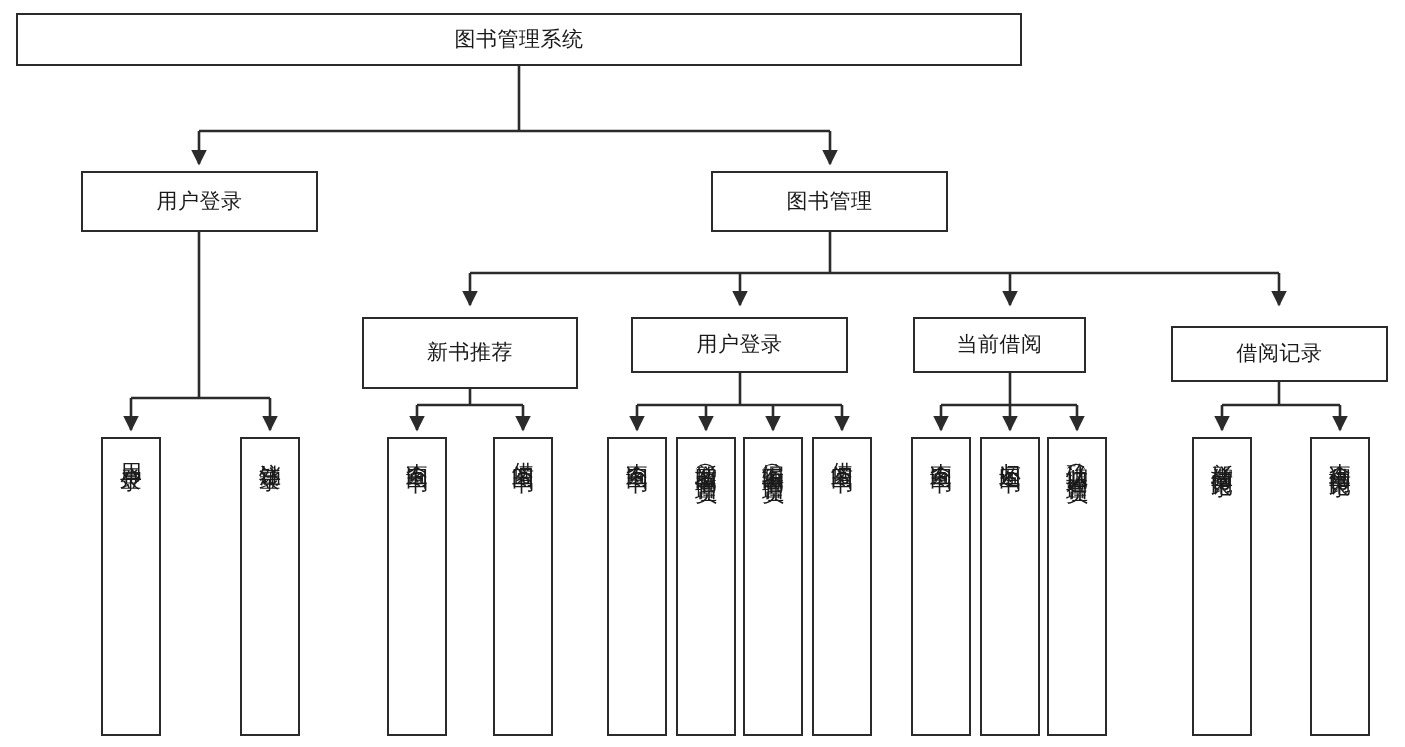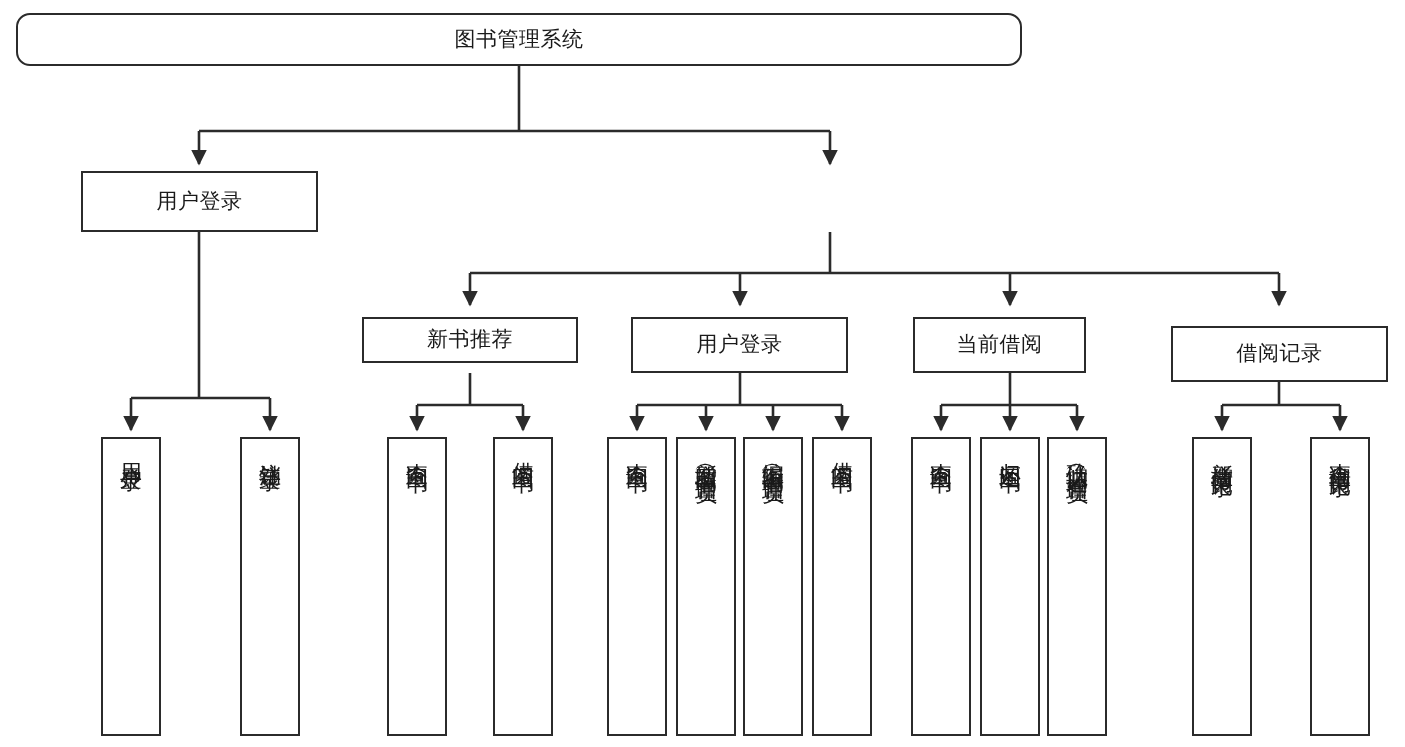--- a/index.html
+++ b/index.html
@@ -123,29 +123,32 @@
       <path d="M 1010 405 L 1010 430" marker-end="url(#arrow)"></path>
       <path d="M 1077 405 L 1077 430" marker-end="url(#arrow)"></path>
 
       <path d="M 1279 373 L 1279 405"></path>
       <path d="M 1222 405 L 1340 405"></path>
       <path d="M 1222 405 L 1222 430" marker-end="url(#arrow)"></path>
       <path d="M 1340 405 L 1340 430" marker-end="url(#arrow)"></path>
     </g>
   </svg>
 
-  <div class="node root horizontal" style="left:16px; top:13px; width:1006px; height:53px;border-radius:14px;">
+  <div class="node root horizontal" style="left:16px; top:13px; width:1006px; height:53px;">
     <span class="node-label">图书管理系统</span>
   </div>
 
   <div class="node horizontal" style="left:81px; top:171px; width:237px; height:61px;">
     <span class="node-label">用户登录</span>
   </div>
-
-  <div class="node horizontal" style="left:362px; top:317px; width:216px; height:46px;">
+  <div class="node horizontal" style="left:711px; top:171px; width:237px; height:61px;">
+    <span class="node-label">图书管理</span>
+  </div>
+
+  <div class="node horizontal" style="left:362px; top:317px; width:216px; height:72px;">
     <span class="node-label">新书推荐</span>
   </div>
   <div class="node horizontal" style="left:631px; top:317px; width:217px; height:56px;">
     <span class="node-label">用户登录</span>
   </div>
   <div class="node horizontal" style="left:901px; top:317px; width:173px; height:56px;margin-left:12px;">
     <span class="node-label">当前借阅</span>
   </div>
   <div class="node horizontal" style="left:1171px; top:326px; width:217px; height:56px;">
     <span class="node-label">借阅记录</span>

